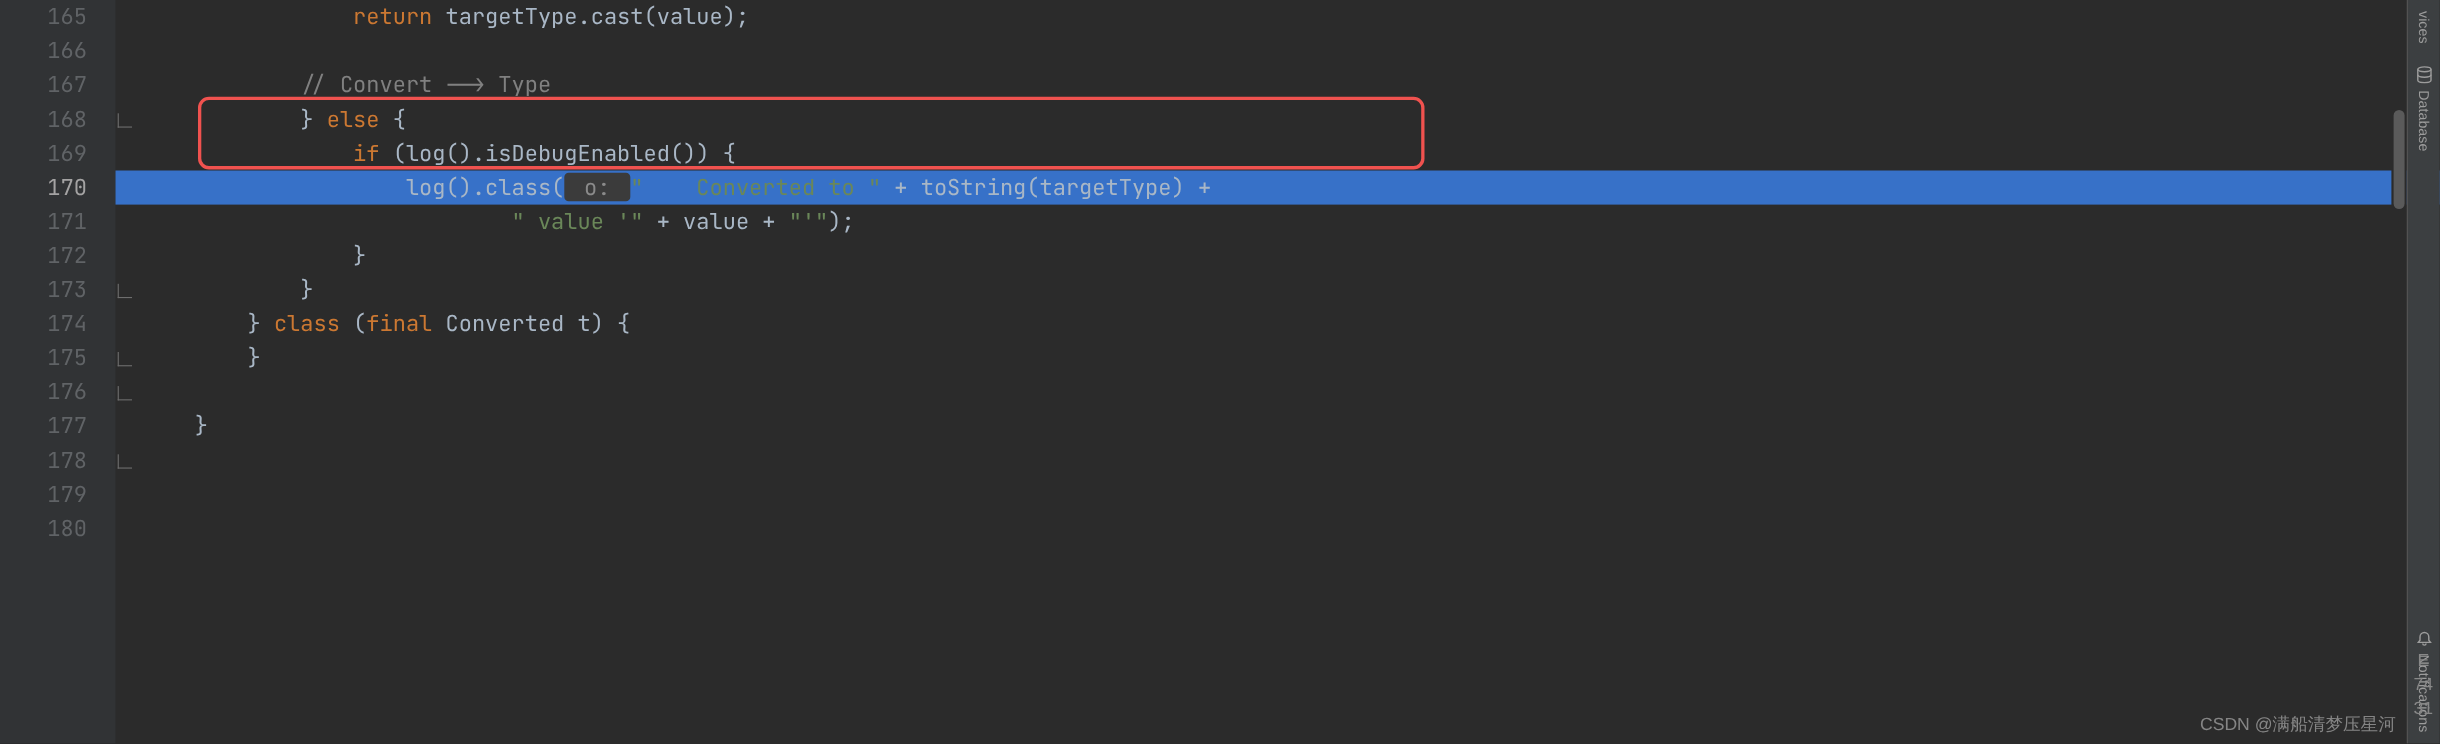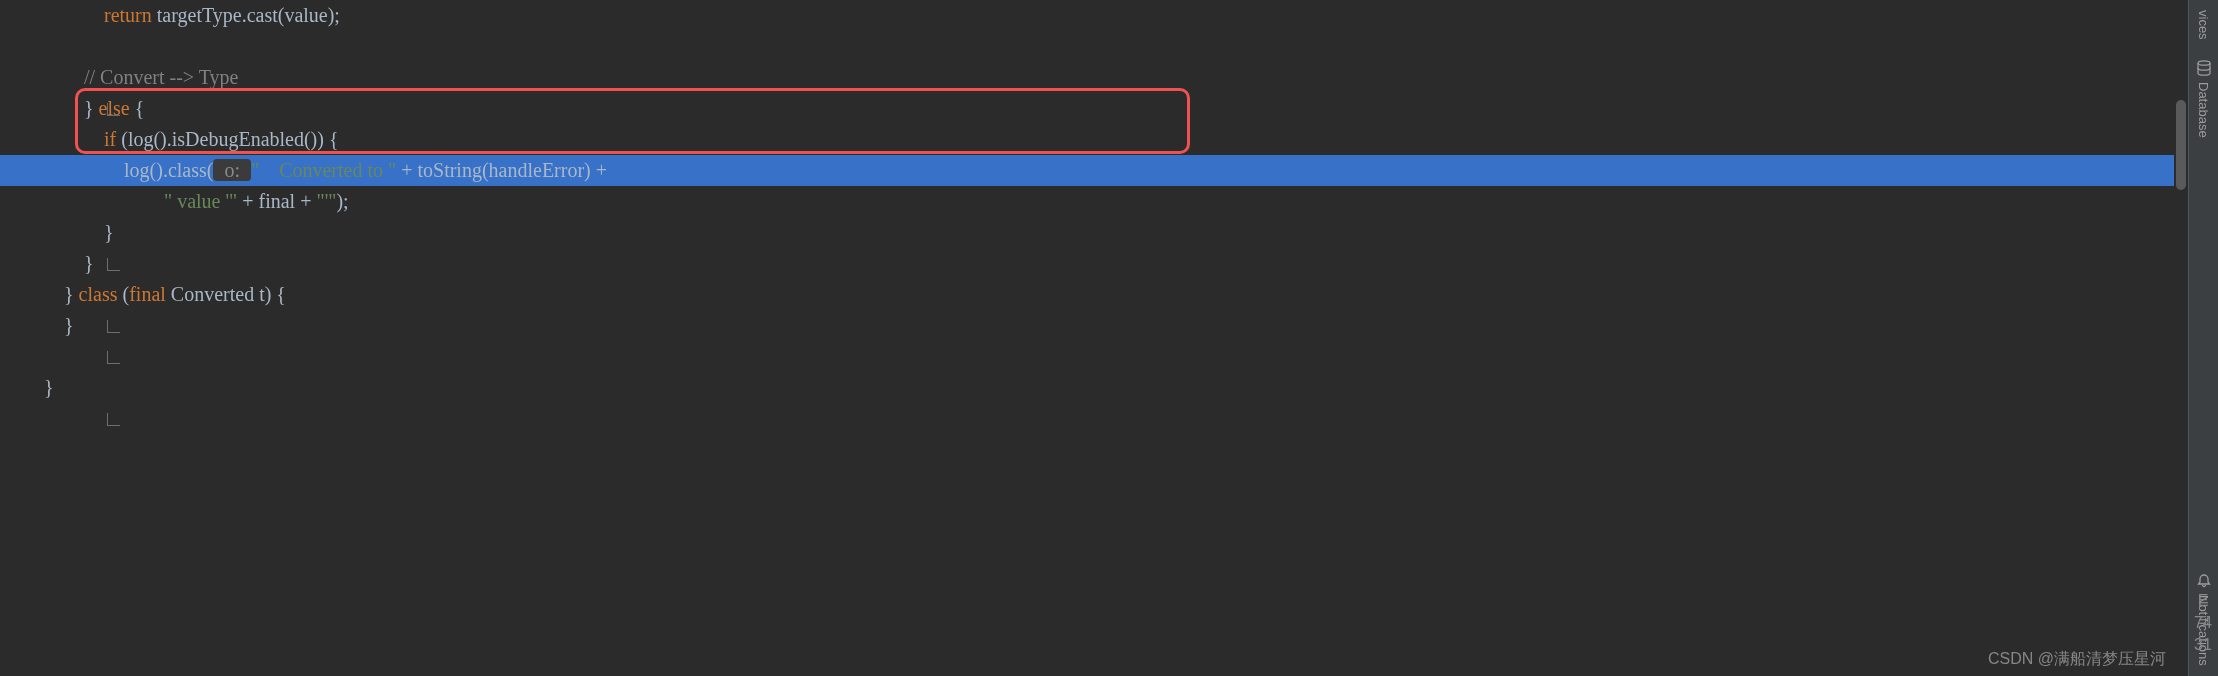--- a/index.html
+++ b/index.html
@@ -31,21 +31,21 @@
     width:20px; height:100%;
   }
   .fold-mark {
     position:absolute;
     left:2px;
     width:13px; height:13px;
     border:1px solid #6e6e6e;
     border-top:none; border-right:none;
     transform:translateY(10px);
   }
-  .code { flex:1; position:relative;font-family:Liberation Serif, serif; }
+  .code { flex:1; position:relative; }
   .code-row {
     height:31px; line-height:31px;
     white-space:pre;
     padding-left:24px;
     position:relative;
   }
   .hl-line {
     position:absolute;
     left:0; right:0;
     height:31px;
@@ -109,21 +109,21 @@
   }
   .scroll-thumb {
     position:absolute;
     left:2px;
     width:10px;
     background:#5a5a5a;
     border-radius:5px;
   }
   .watermark {
     position:absolute;
-    right:52px; bottom:6px;
+    right:40px; bottom:6px;
     color:#cfcfcf;
     font-size:16px;
     font-family:sans-serif;
     opacity:.55;
     z-index:20;
   }
   .side-nums {
     position:absolute;
     right:0; bottom:20px;
     width:30px;
@@ -131,41 +131,59 @@
     font-size:16px;
     text-align:center;
     line-height:22px;
   }
 </style>
 </head>
 <body>
 
 <div class="editor">
 
+  <div class="gutter">
+    <div class="gutter-row">165</div>
+    <div class="gutter-row">166</div>
+    <div class="gutter-row">167</div>
+    <div class="gutter-row">168</div>
+    <div class="gutter-row">169</div>
+    <div class="gutter-row current">170</div>
+    <div class="gutter-row">171</div>
+    <div class="gutter-row">172</div>
+    <div class="gutter-row">173</div>
+    <div class="gutter-row">174</div>
+    <div class="gutter-row">175</div>
+    <div class="gutter-row">176</div>
+    <div class="gutter-row">177</div>
+    <div class="gutter-row">178</div>
+    <div class="gutter-row">179</div>
+    <div class="gutter-row">180</div>
+  </div>
 
   <div class="fold-col">
     <div class="fold-mark" style="top:93px"></div>
     <div class="fold-mark" style="top:155px"></div>
     <div class="fold-mark" style="top:248px"></div>
     <div class="fold-mark" style="top:310px"></div>
     <div class="fold-mark" style="top:341px"></div>
     <div class="fold-mark" style="top:403px"></div>
   </div>
 
   <div class="code">
     <div class="hl-line" style="top:155px"></div>
     <div class="red-box" style="top:88px;left:75px;width:1115px;height:66px"></div>
 
     <div class="code-row"><span class="txt">                </span><span class="kw">return</span><span class="txt"> targetType.cast(value);</span></div>
     <div class="code-row"><span></span></div>
     <div class="code-row"><span class="txt">            </span><span class="cmt">// Convert --&gt; Type</span></div>
     <div class="code-row"><span class="txt">            </span><span class="txt">} </span><span class="kw">else</span><span class="txt"> {</span></div>
     <div class="code-row"><span class="caret"></span><span class="txt">                </span><span class="kw">if</span><span class="txt"> (log().isDebugEnabled()) {</span></div>
-    <div class="code-row"><span class="txt">                    </span><span class="txt">log().class(</span><span class="hintbox"> o: </span><span class="str">"    Converted to "</span><span class="txt"> + toString(handleError) +</span></div>
-    <div class="code-row"><span class="txt">                            </span><span class="str">" value '"</span><span class="txt"> + final + </span><span class="str">"'"</span><span class="txt">);</span></div>
+    <div class="code-row"><span class="txt">                    </span><span class="txt">log().class(</span><span class="hintbox"> o: </span><span class="str">"    Converted to "</span><span class="txt"> + toString(targetType) +</span></div>
+    <div class="code-row"><span class="txt">                            </span><span class="str">" value '"</span><span class="txt"> + value + </span><span class="str">"'"</span><span class="txt">);</span></div>
     <div class="code-row"><span class="txt">                </span><span class="txt">}</span></div>
     <div class="code-row"><span class="txt">            </span><span class="txt">}</span></div>
     <div class="code-row"><span class="txt">        </span><span class="txt">} </span><span class="kw">class</span><span class="txt"> (</span><span class="kw">final</span><span class="txt"> Converted t) {</span></div>
     <div class="code-row"><span class="txt">        </span><span class="txt">}</span></div>
     <div class="code-row"><span></span></div>
     <div class="code-row"><span class="txt">    </span><span class="txt">}</span></div>
   </div>
 </div>
 
 <div class="scroll-track">

